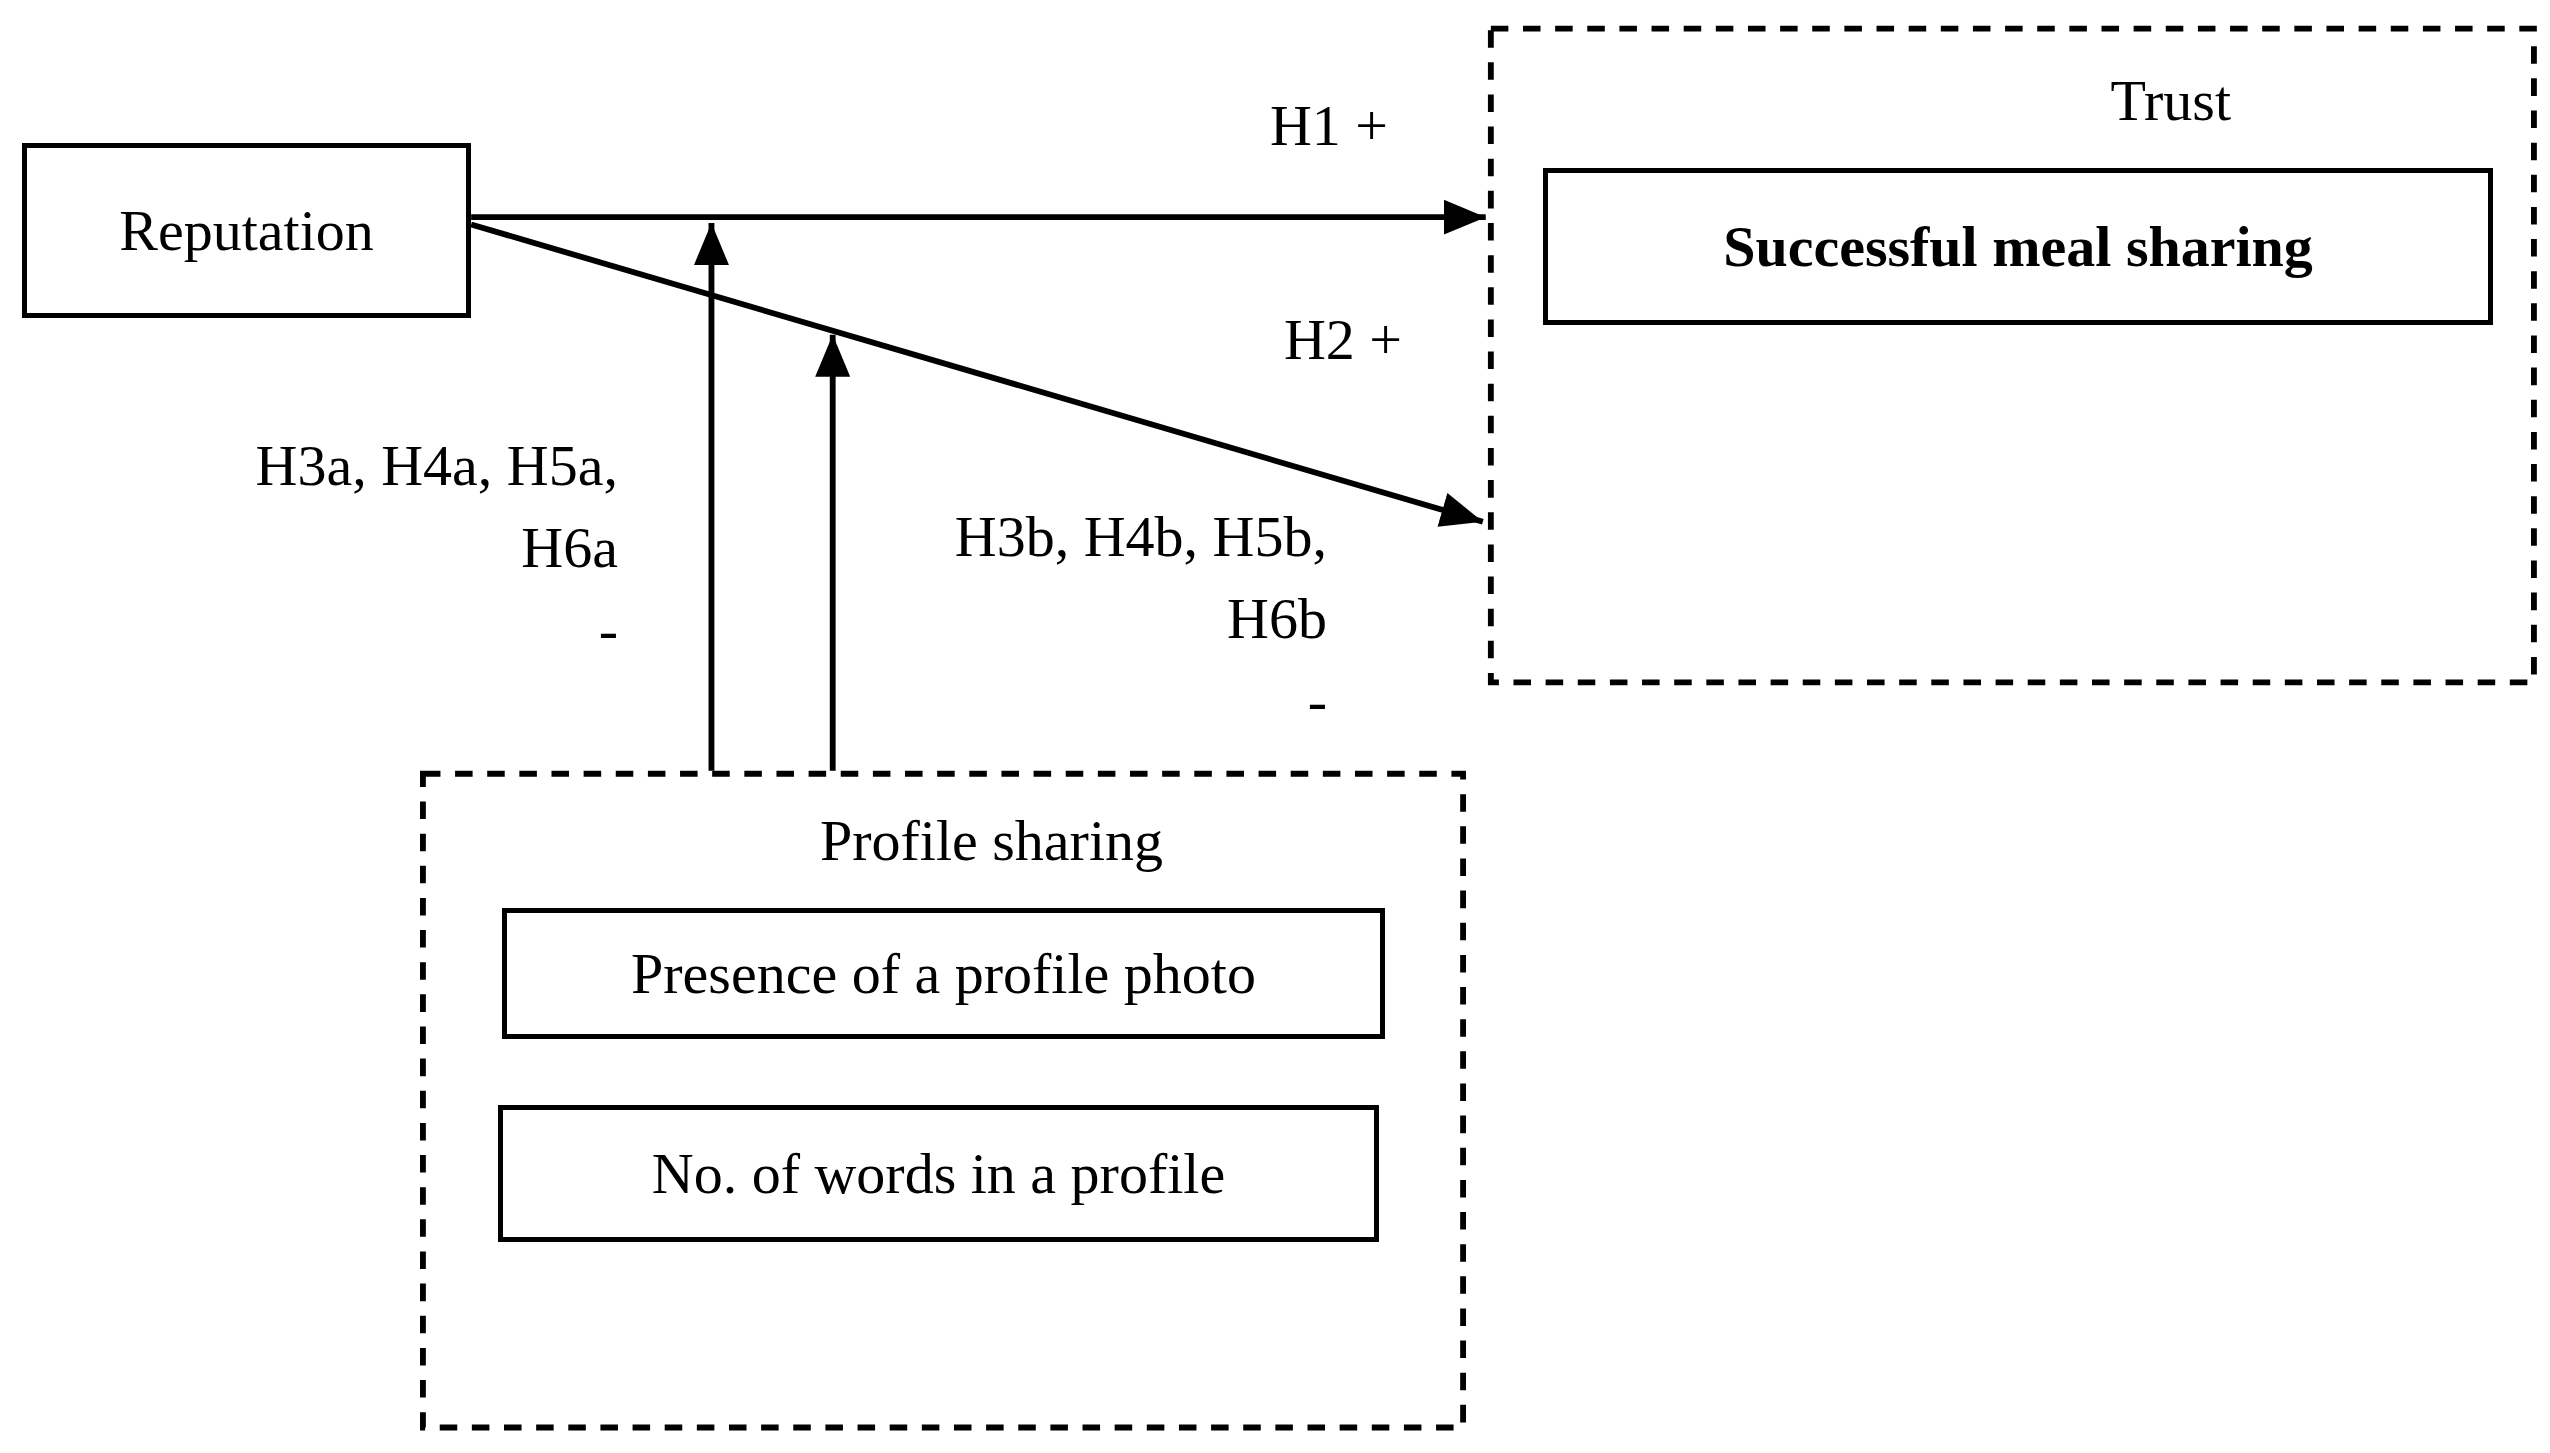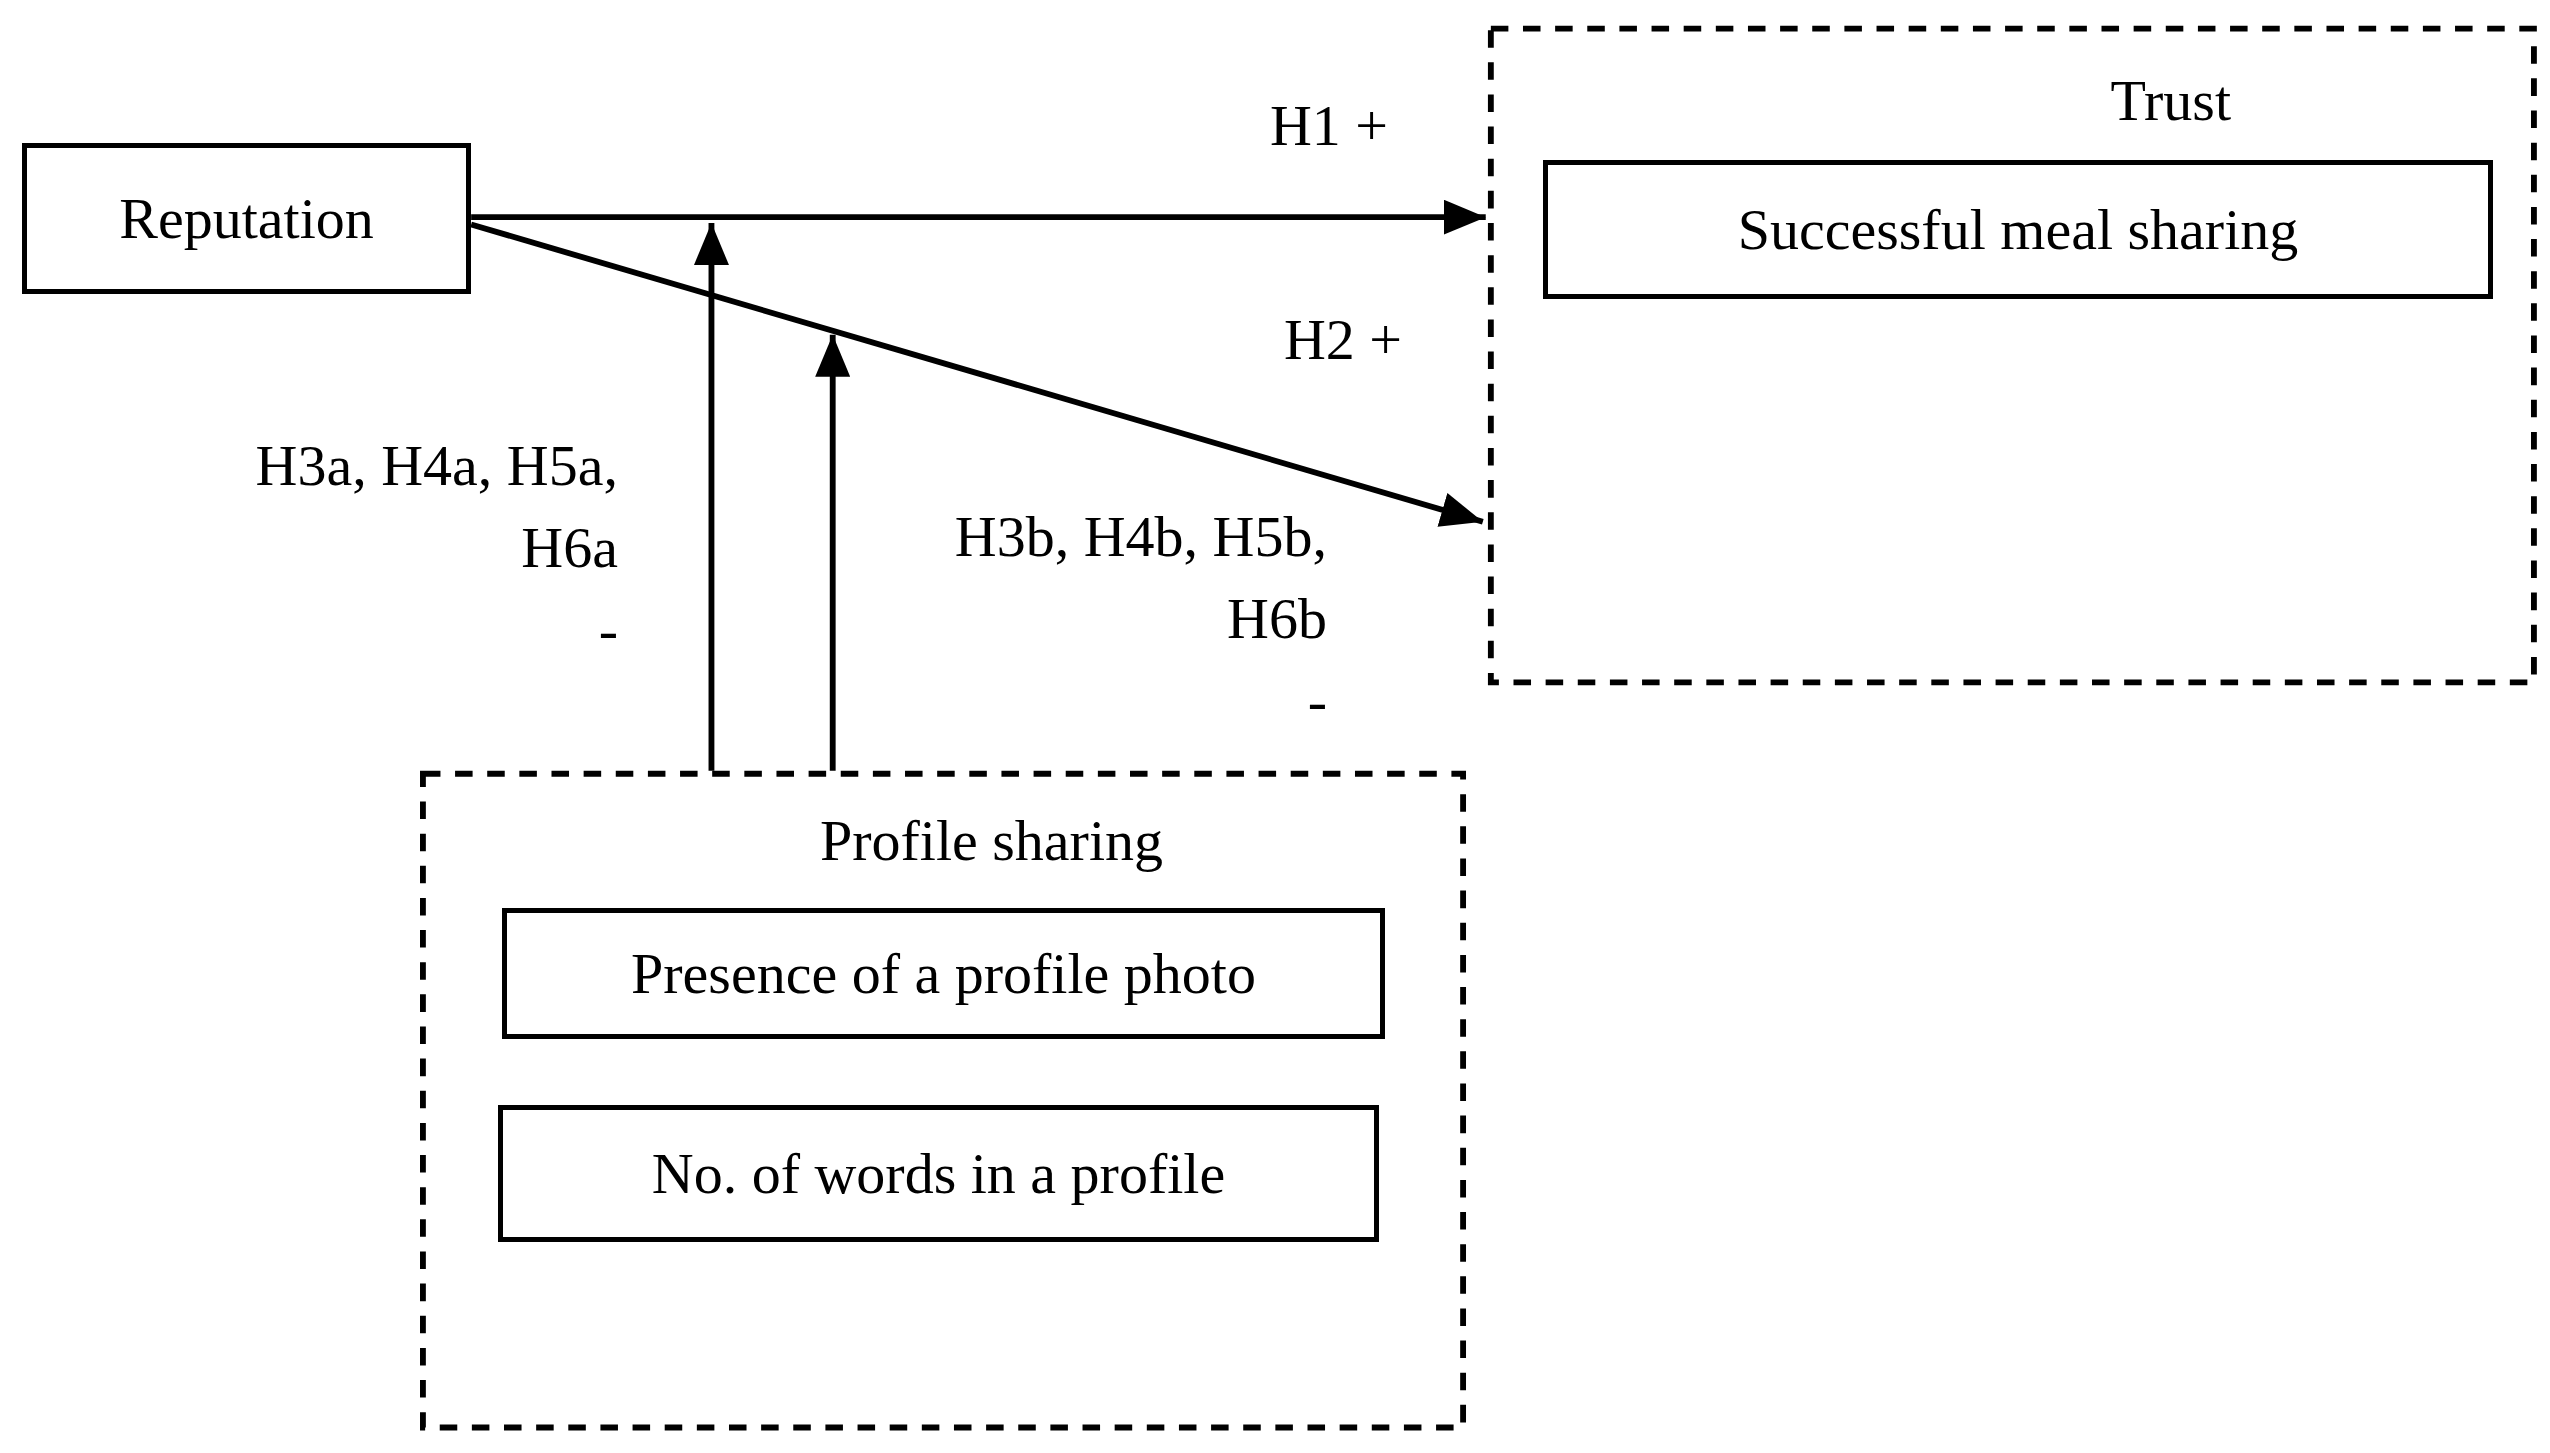--- a/index.html
+++ b/index.html
@@ -58,27 +58,27 @@
 
     <line class="wire" x1="645" y1="297" x2="2034" y2="297" marker-end="url(#arrowhead)"></line>
 
     <line class="wire" x1="645" y1="307" x2="2030" y2="714" marker-end="url(#arrowhead)"></line>
 
     <line class="wire" x1="974" y1="1055" x2="974" y2="305" marker-end="url(#arrowhead)"></line>
 
     <line class="wire" x1="1140" y1="1055" x2="1140" y2="458" marker-end="url(#arrowhead)"></line>
   </svg>
 
-  <div class="node" style="left:22px;top:143px;width:449px;height:151px;">
+  <div class="node" style="left:22px;top:143px;width:449px;height:175px;">
     <span>Reputation</span>
   </div>
 
   <div class="floatlbl" style="left:1793px;top:67px;width:438px;">Trust</div>
 
-  <div class="node" style="left:1543px;top:160px;width:950px;height:139px;">
+  <div class="node" style="left:1543px;top:168px;width:950px;height:157px;font-weight:bold;">
     <span>Successful meal sharing</span>
   </div>
 
 
   <div class="floatlbl" style="left:950px;top:92px;width:438px;">H1 +</div>
 
   <div class="floatlbl" style="left:964px;top:306px;width:438px;">H2 +</div>
 
   <div class="hypblock" style="left:180px;top:425px;width:438px;">
     <div>H3a, H4a, H5a,</div>

